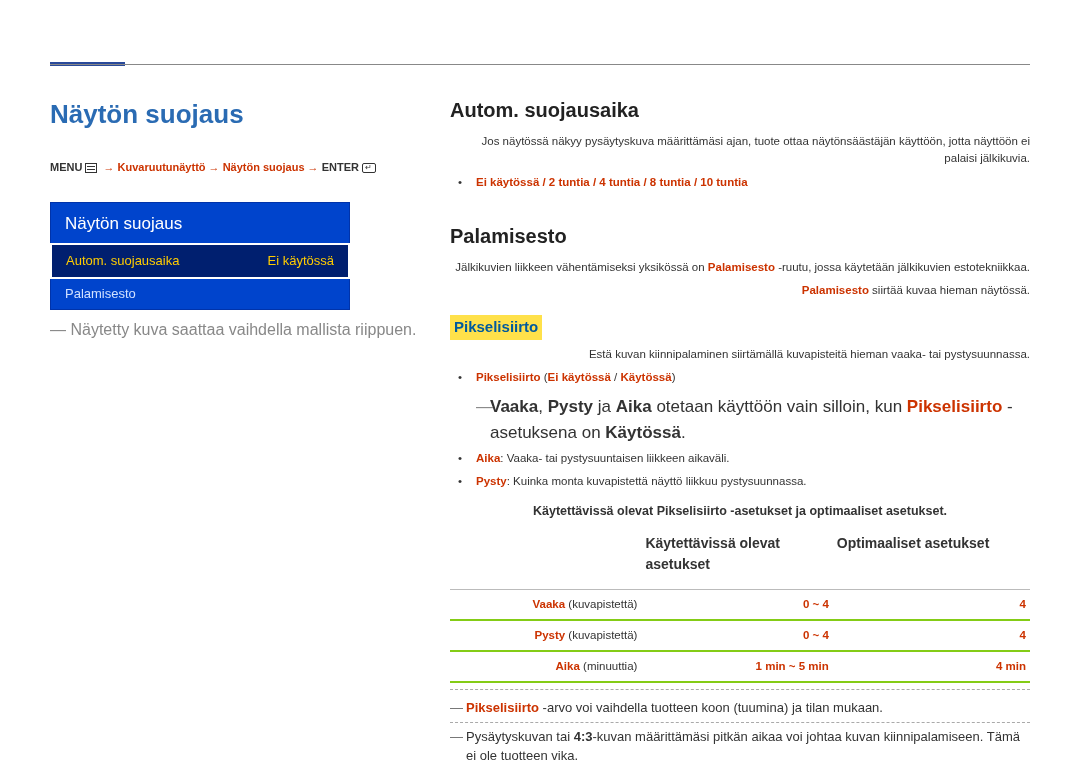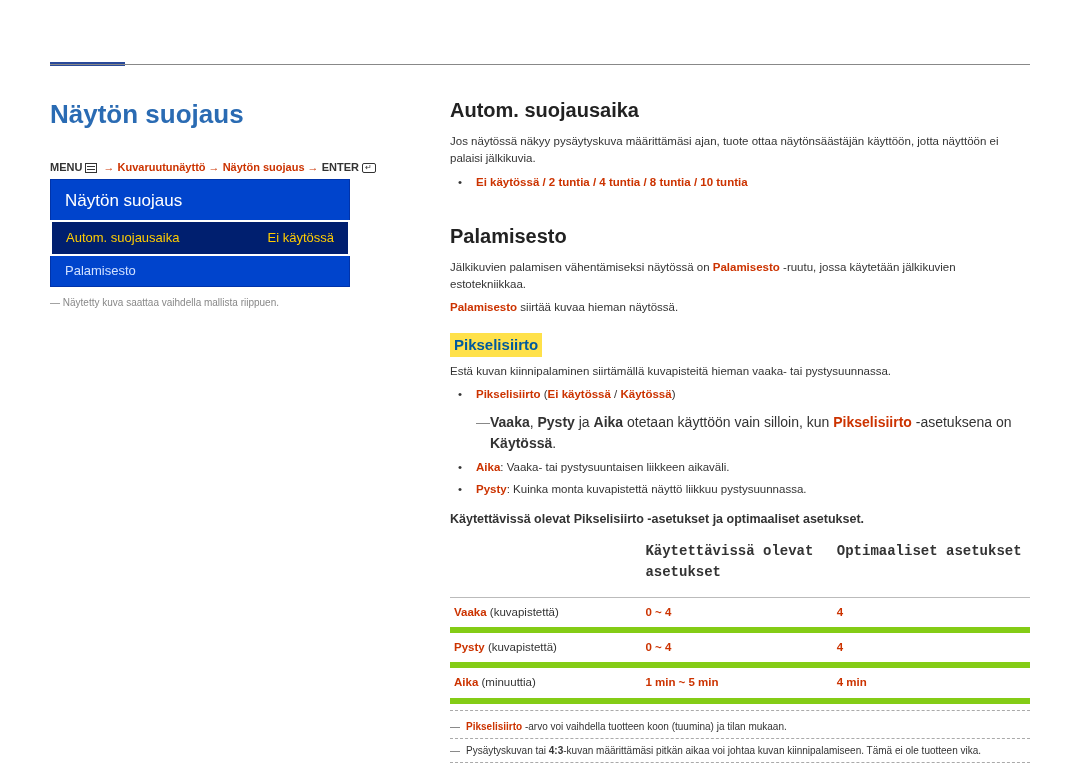--- a/index.html
+++ b/index.html
@@ -42,21 +42,21 @@
     padding-left: 20px;
   }
   .page-title {
     color: #2a6bb3;
     font-size: 26px;
     font-weight: bold;
     margin-bottom: 25px;
   }
   .breadcrumb {
     font-size: 11px;
-    margin-bottom: 3px;
+    margin-bottom: 26px;
   }
   .breadcrumb .highlight { color: #cc3300; font-weight: bold; }
   .breadcrumb .bold { font-weight: bold; }
   .menu-icon {
     display: inline-block;
     width: 12px;
     height: 10px;
     border: 1px solid #333;
     vertical-align: middle;
     position: relative;
@@ -113,56 +113,56 @@
     position: relative;
     z-index: 1;
   }
   .osd-row.selected .osd-label { color: #ffcc00; }
   .osd-row.selected .osd-value { color: #ffcc00; }
   .osd-row .osd-label { color: #fff; }
   .osd-row .osd-value { color: #fff; }
   .osd-row.inactive .osd-label { color: #cfe0ff; }
 
   .footnote {
-    font-size: 10px;
+    font-size: 16px;
     color: #888;
     margin-top: 6px;
   }
   .footnote::before {
     content: "―  ";
   }
 
   h2.section-title {
     font-size: 20px;
     font-weight: bold;
     color: #222;
     margin-bottom: 8px;
   }
-  .right-col p { margin-bottom: 6px; font-size: 11.5px; }
+  .right-col p { margin-bottom: 6px; font-size: 11.5px; text-align: right; }
   .red { color: #cc3300; font-weight: bold; }
   .bold { font-weight: bold; }
   ul.bullets {
     list-style: none;
     padding-left: 22px;
     margin-bottom: 8px;
   }
   ul.bullets > li {
     position: relative;
     padding-left: 4px;
     margin-bottom: 5px;
     font-size: 11.5px;
   }
   ul.bullets > li::before {
     content: "•";
     position: absolute;
     left: -14px;
     color: #333;
   }
   .dash-note {
-    font-size: 14px;
+    font-size: 17px;
     padding-left: 40px;
     position: relative;
     margin-bottom: 5px;
   }
   .dash-note::before {
     content: "―";
     position: absolute;
     left: 26px;
     color: #888;
   }
@@ -175,51 +175,52 @@
     padding: 1px 4px;
     margin-top: 10px;
     margin-bottom: 6px;
   }
   .spacer-lg { height: 22px; }
 
   .table-title {
     font-weight: bold;
     font-size: 12.5px;
     margin: 12px 0 6px 0;
+    text-align: center;
   }
   table.opt-table {
     width: 100%;
     border-collapse: collapse;
     font-size: 11.5px;
   }
   table.opt-table th {
     text-align: left;
     font-weight: bold;
     font-size: 14px;
     padding: 6px 4px 14px 4px;
     border-bottom: 1px solid #bbb;
     vertical-align: top;
-    font-family: Liberation Mono, monospace;
   }
   table.opt-table td {
     padding: 6px 4px;
-    border-bottom: 6px solid #84cc16;
+    border-bottom: 2px solid #84cc16;
+    text-align: right;
   }
   table.opt-table td.label .red { color: #cc3300; font-weight: bold; }
   table.opt-table td.val { color: #cc3300; font-weight: bold; }
 
   .notes {
     margin-top: 6px;
     border-top: 1px dashed #aaa;
     padding-top: 4px;
   }
   .notes .note-line {
     border-bottom: 1px dashed #aaa;
     padding: 4px 0 4px 16px;
-    font-size: 10px;
+    font-size: 13px;
     position: relative;
   }
   .notes .note-line::before {
     content: "―";
     position: absolute;
     left: 0;
     color: #666;
   }
 </style>
 </head>
@@ -260,21 +261,21 @@
     <h2 class="section-title">Autom. suojausaika</h2>
     <p>Jos näytössä näkyy pysäytyskuva määrittämäsi ajan, tuote ottaa näytönsäästäjän käyttöön, jotta näyttöön ei palaisi jälkikuvia.</p>
     <ul class="bullets">
       <li><span class="red">Ei käytössä / 2 tuntia / 4 tuntia / 8 tuntia / 10 tuntia</span></li>
     </ul>
 
     <div class="spacer-lg"></div>
 
     <h2 class="section-title">Palamisesto</h2>
     <p>
-      <span>Jälkikuvien palamisen vähentämiseksi näytössä on </span><span class="red">Palamisesto</span><span> -ruutu, jossa käytetään jälkikuvien estotekniikkaa.</span>
+      <span>Jälkikuvien liikkeen vähentämiseksi yksikössä on </span><span class="red">Palamisesto</span><span> -ruutu, jossa käytetään jälkikuvien estotekniikkaa.</span>
     </p>
     <p>
       <span class="red">Palamisesto</span><span> siirtää kuvaa hieman näytössä.</span>
     </p>
 
     <div class="sub-head">Pikselisiirto</div>
     <p>Estä kuvan kiinnipalaminen siirtämällä kuvapisteitä hieman vaaka- tai pystysuunnassa.</p>
 
     <ul class="bullets">
       <li>

